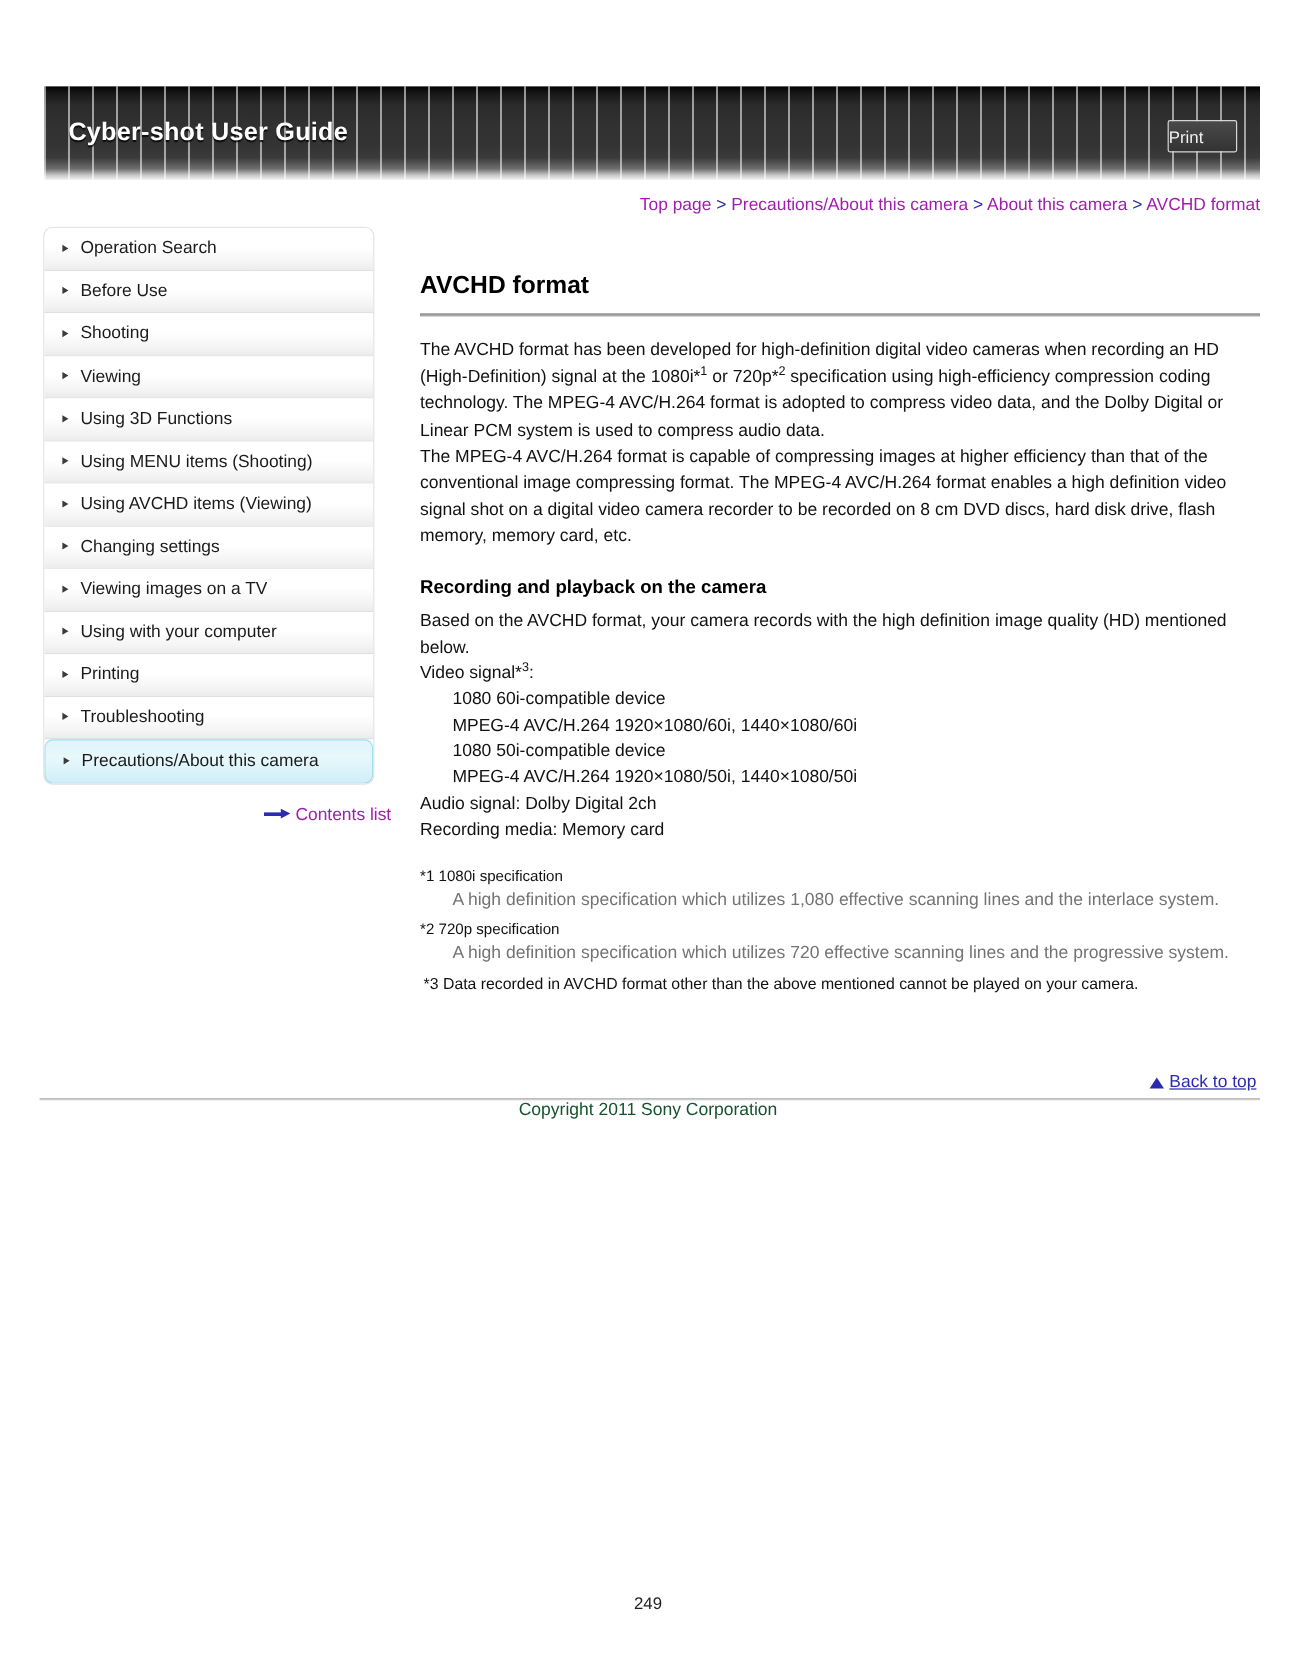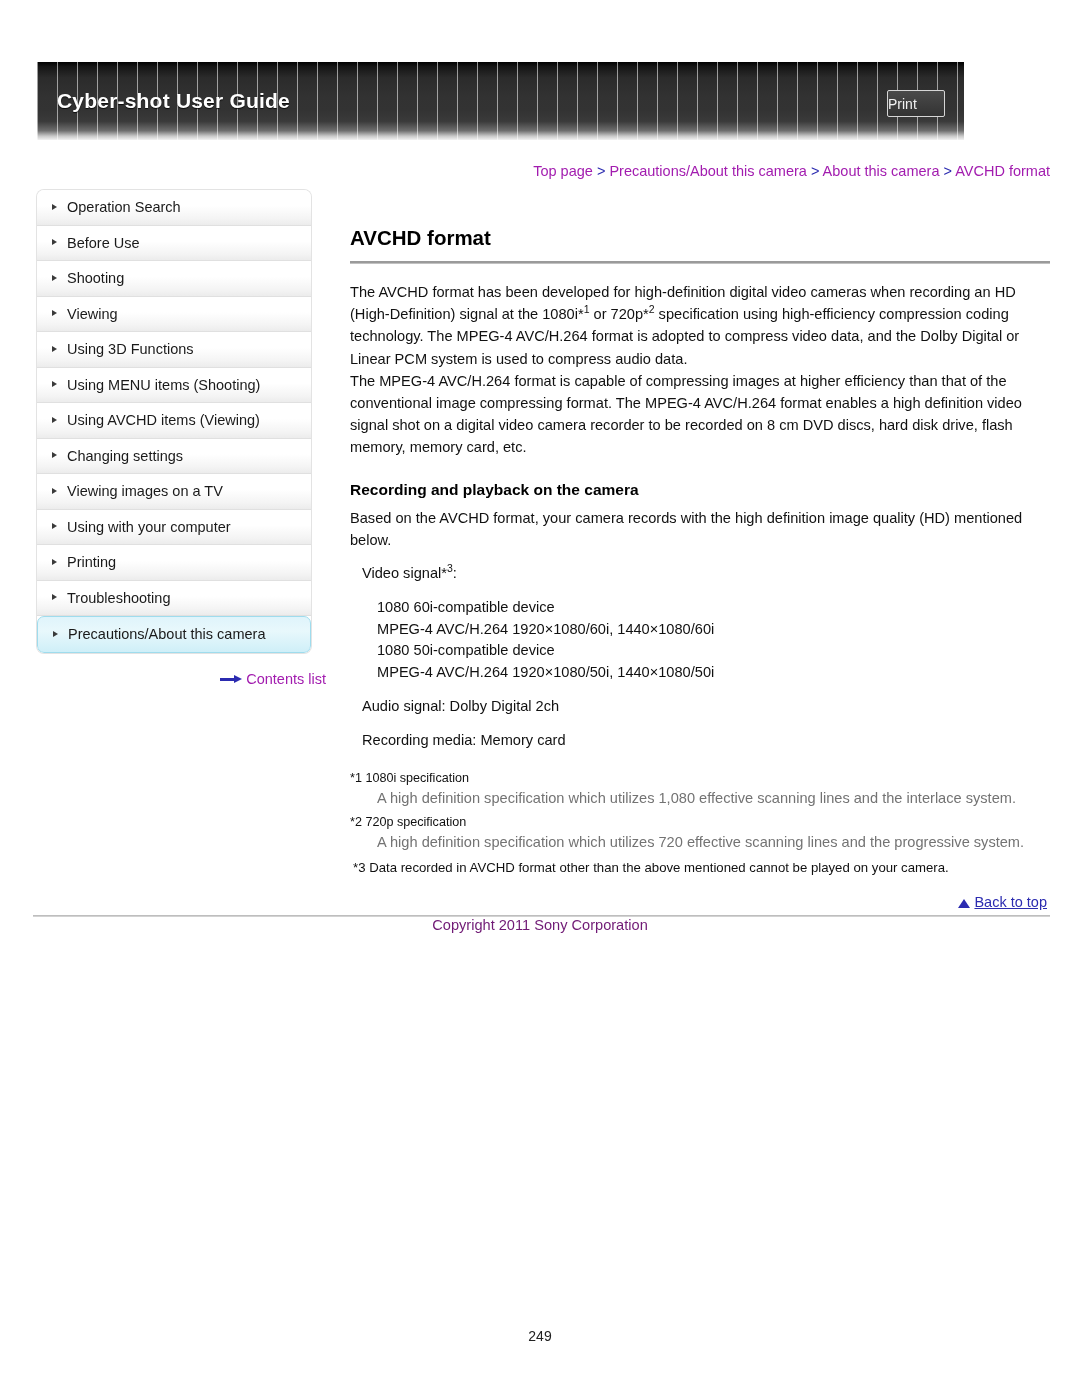--- a/index.html
+++ b/index.html
@@ -13,22 +13,22 @@
     font-family: "Liberation Sans", sans-serif;
     color: #000000;
     position: relative;
     overflow: hidden;
   }
 
   
   .banner {
     position: absolute;
     left: 37px;
-    top: 62px;
-    width: 927px;
+    top: 72px;
+    width: 1013px;
     height: 78px;
     background:
       repeating-linear-gradient(to right,
         rgba(255,255,255,0.55) 0px,
         rgba(255,255,255,0.55) 1px,
         rgba(255,255,255,0) 1px,
         rgba(255,255,255,0) 20px),
       linear-gradient(to bottom,
         #000000 0%,
         #151515 6%,
@@ -207,21 +207,21 @@
   .spec-line {
     font-size: 14.6px;
     line-height: 21.8px;
     margin: 0;
     padding-left: 27px;
     color: #111;
   }
   .plain-line {
     font-size: 14.6px;
     line-height: 21.8px;
-    margin: 12px;
+    margin: 0;
     color: #111;
   }
   .note-label {
     font-size: 12.6px;
     line-height: 20px;
     margin: 0;
     color: #111;
   }
   .note-body {
     font-size: 14.6px;
@@ -267,21 +267,21 @@
     height: 2px;
     background: linear-gradient(to bottom, #b4b4b4, #dcdcdc);
   }
   .copyright {
     position: absolute;
     left: 0;
     top: 917px;
     width: 1080px;
     text-align: center;
     font-size: 14.6px;
-    color: #701a75;
+    color: #14532d;
   }
   .page-number {
     position: absolute;
     left: 0;
     top: 1328px;
     width: 1080px;
     text-align: center;
     font-size: 14px;
     color: #222;
   }

